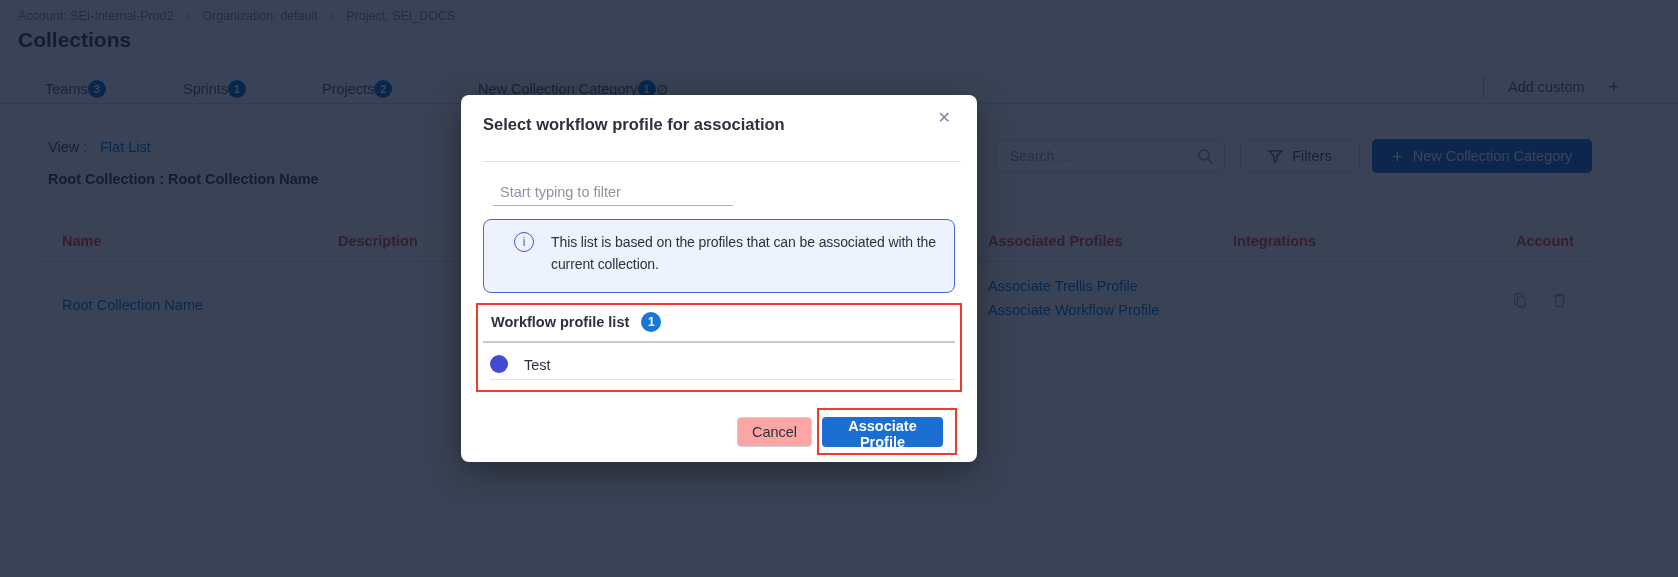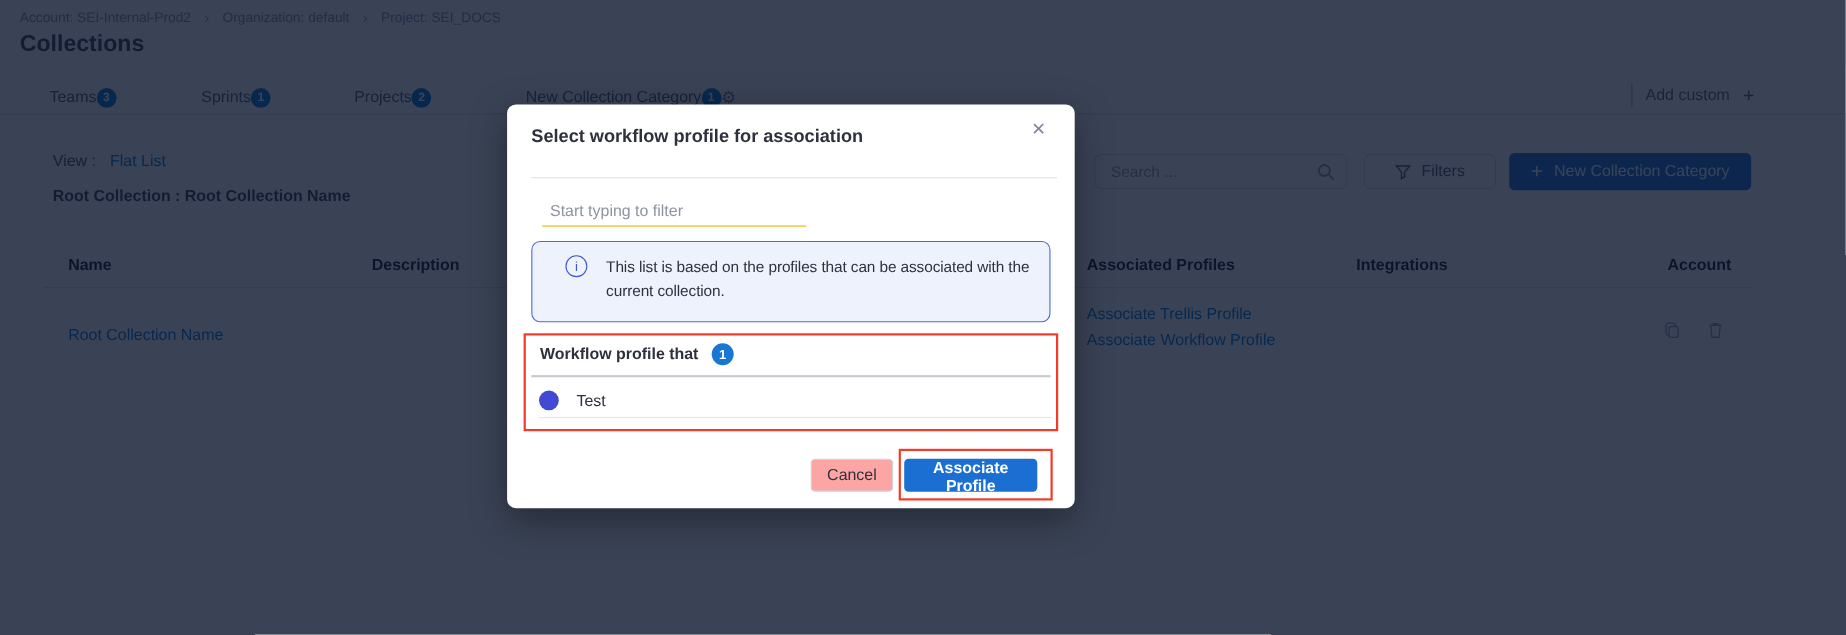--- a/index.html
+++ b/index.html
@@ -21,21 +21,21 @@
 
   #tabbar { position:absolute; top:60px; left:0; right:0; height:44px; background:#fff;
             border-top:1px solid #eef0f5; border-bottom:1px solid #d8dbe6; }
   .tab { position:absolute; top:2px; height:100%; display:flex; align-items:center; 
          padding-top:10px; font-size:14.5px; color:#545a70; cursor:pointer;text-align:center; }
   .tab-0 { left:45px; } .tab-1 { left:183px; } .tab-2 { left:322px; } .tab-3 { left:478px; }
   .badge { min-width:18px; height:18px; padding:0 4px; border-radius:9px; background:#0278d5;
            color:#fff; font-size:11px; font-weight:bold; display:flex; align-items:center; justify-content:center; }
   .gear { font-size:15px; color:#6e7590; line-height:1; cursor:pointer; }
   .add-custom { position:absolute; left:1483px; top:0; height:100%; display:flex; align-items:center;
-                gap:12px; padding-top:10px; font-size:14.5px; color:#5b6078; cursor:pointer; }
+                gap:24px; padding-top:10px; font-size:14.5px; color:#5b6078; cursor:pointer; }
   .vdiv { width:1px; height:22px; background:#aab0c2; }
   .plus-glyph { font-size:18px; line-height:1; color:#5b6078; }
 
   .view-label { position:absolute; left:48px; top:139px; font-size:14.5px; color:#474a5b; }
   .view-value { position:absolute; left:100px; top:139px; font-size:14.5px; color:#0278d5; cursor:pointer; }
   .root-label { position:absolute; left:48px; top:171px; font-size:14.5px; font-weight:bold; color:#3c3f50; }
   .root-value { position:absolute; left:168px; top:171px; font-size:14.5px; font-weight:bold; color:#3c3f50; }
 
   .search-box { position:absolute; left:995px; top:140px; width:230px; height:32px;
                 border:1px solid #d7dae5; border-radius:6px; background:#fff; }
@@ -45,21 +45,21 @@
   .search-ic { position:absolute; right:10px; top:7px; color:#8d93a8; }
 
   .filters-btn { position:absolute; left:1240px; top:140px; width:120px; height:32px; background:#fff;
                  border:1px solid #d7dae5; border-radius:6px; display:flex; align-items:center; justify-content:center;
                  gap:9px; font-size:14.5px; color:#4f5468; cursor:pointer; font-family:inherit; }
   .new-btn { position:absolute; left:1372px; top:139px; width:220px; height:34px; background:#1b6fd3; border:none;
              border-radius:5px; display:flex; align-items:center; justify-content:center; gap:10px;
              font-size:14.5px; color:#fff; cursor:pointer; font-family:inherit; }
   .new-btn .plus-glyph { color:#fff; font-size:19px; }
 
-  .th { position:absolute; top:233px; font-size:14.5px; font-weight:bold; color:#0f172a;text-align:center; }
+  .th { position:absolute; top:233px; font-size:14.5px; font-weight:bold; color:#ef4444;text-align:center; }
   .th-name { left:62px; } .th-desc { left:338px; } .th-ap { left:988px; } .th-int { left:1233px; } .th-act { left:1516px; }
   .header-divider { position:absolute; left:40px; top:261px; width:1552px; height:1px; background:#d9dbe4; }
 
   .link { color:#0278d5; font-size:14.5px; cursor:pointer; }
   .row-name { position:absolute; left:62px; top:297px; }
   .ap-link-1 { position:absolute; left:988px; top:278px; }
   .ap-link-2 { position:absolute; left:988px; top:302px; }
   .cell-empty { position:absolute; top:297px; font-size:14.5px; color:#6a6e80; }
   .cell-desc { left:338px; } .cell-int { left:1233px; }
   .act-ic { position:absolute; top:291px; color:#989db1; cursor:pointer; }
@@ -215,21 +215,21 @@
 
   <input class="filter-input" placeholder="Start typing to filter" style="">
 
   <div class="info-box">
     <span class="info-icon">i</span>
     <div class="info-text">This list is based on the profiles that can be associated with the current collection.</div>
   </div>
 
   <div class="profile-box">
     <div class="profile-header">
-      <span>Workflow profile that</span>
+      <span>Workflow profile list</span>
       <span class="profile-badge">1</span>
     </div>
     <div class="profile-divider"></div>
     <div class="profile-item">
       <span class="item-dot"></span>
       <span class="item-label">Test</span>
     </div>
     <div class="item-divider"></div>
   </div>
 

